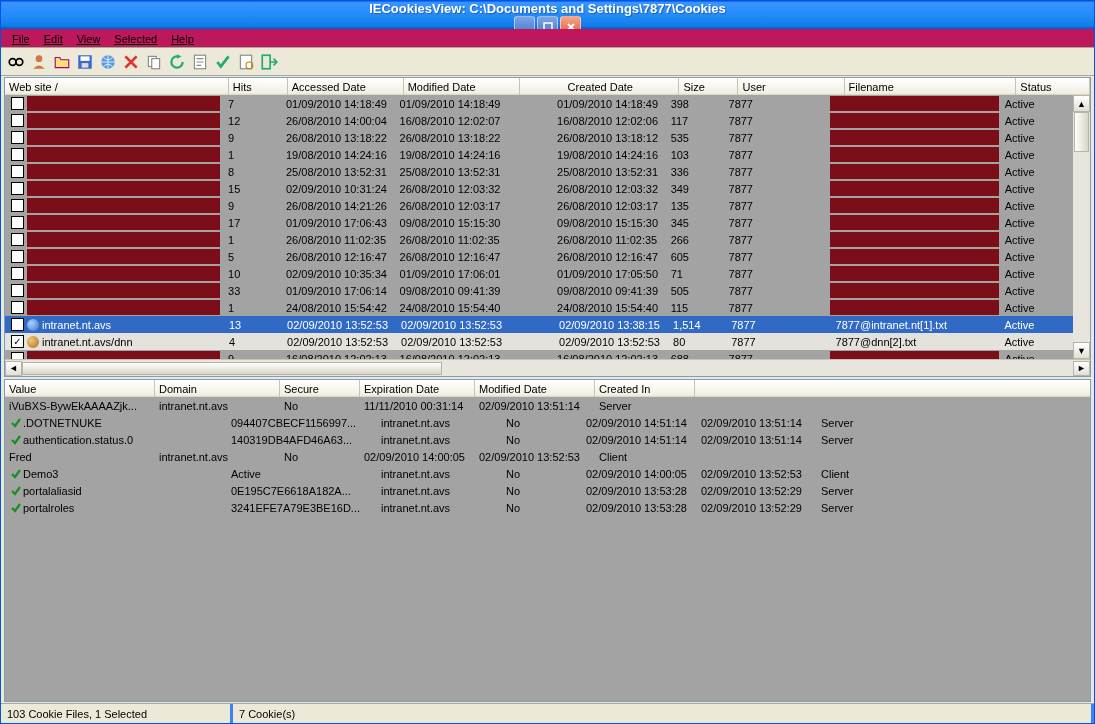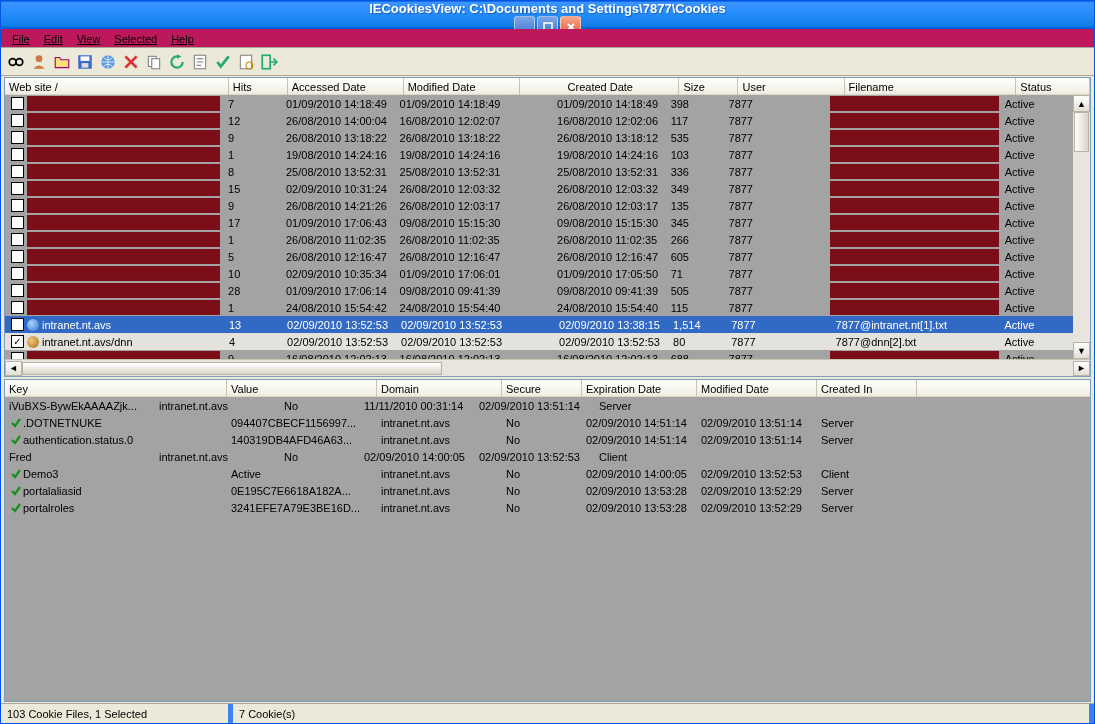--- a/index.html
+++ b/index.html
@@ -177,21 +177,21 @@
 
 .statusbar {
   height: 20px;
   background: #ece9d8;
   display: flex;
   align-items: center;
   border-top: 1px solid #aca899;
 }
 .status-cell {
   padding: 2px 6px;
-  border-right: 5px solid #3b82f6;
+  border-right: 3px solid #3b82f6;
   height: 100%;
   display:flex; align-items:center;
 }
 .status-cell:first-child { width: 232px; }
 
 
 .tc0{width:228px;} .tc1{width:60px;} .tc2{width:118px;} .tc3{width:118px;}
 .tc4{width:118px;margin-left:44px;} .tc5{width:60px;} .tc6{width:108px;} .tc7{width:175px;} .tc8{width:75px;}
 
 .bc0{width:222px;} .bc1{width:150px;} .bc2{width:125px;} .bc3{width:80px;}
@@ -470,21 +470,21 @@
           <div class="cell tc5">71</div>
           <div class="cell tc6">7877</div>
           <div class="cell tc7 redact" style="height: 15px; margin: 1px 2px;"></div>
           <div class="cell tc8">Active</div>
         </div>
         <div class="row">
           <div class="cell tc0" style="display: flex; align-items: center;">
             <span class="checkbox"></span>
             <span class="redact" style="flex: 1 1 0%; height: 15px; margin-left: 3px;"></span>
           </div>
-          <div class="cell tc1">28</div>
+          <div class="cell tc1">33</div>
           <div class="cell tc2">01/09/2010 17:06:14</div>
           <div class="cell tc3">09/08/2010 09:41:39</div>
           <div class="cell tc4">09/08/2010 09:41:39</div>
           <div class="cell tc5">505</div>
           <div class="cell tc6">7877</div>
           <div class="cell tc7 redact" style="height: 15px; margin: 1px 2px;"></div>
           <div class="cell tc8">Active</div>
         </div>
         <div class="row">
           <div class="cell tc0" style="display: flex; align-items: center;">
@@ -556,21 +556,20 @@
       <div class="arrow">◄</div>
       <div class="track">
           <div class="thumb" style="left:0;width:40%;"></div>
         </div>
       <div class="arrow">►</div>
     </div>
   </div>
 
   <div class="pane bottom-pane">
     <div class="header-row">
-      <div class="header-cell bc0">Key</div>
       <div class="header-cell bc1">Value</div>
       <div class="header-cell bc2">Domain</div>
       <div class="header-cell bc3">Secure</div>
       <div class="header-cell bc4">Expiration Date</div>
       <div class="header-cell bc5">Modified Date</div>
       <div class="header-cell bc6">Created In</div>
     </div>
     <div class="rows-container" id="bottom-rows">
         <div class="row">
           <div class="cell bc1">iVuBXS-BywEkAAAAZjk...</div>

